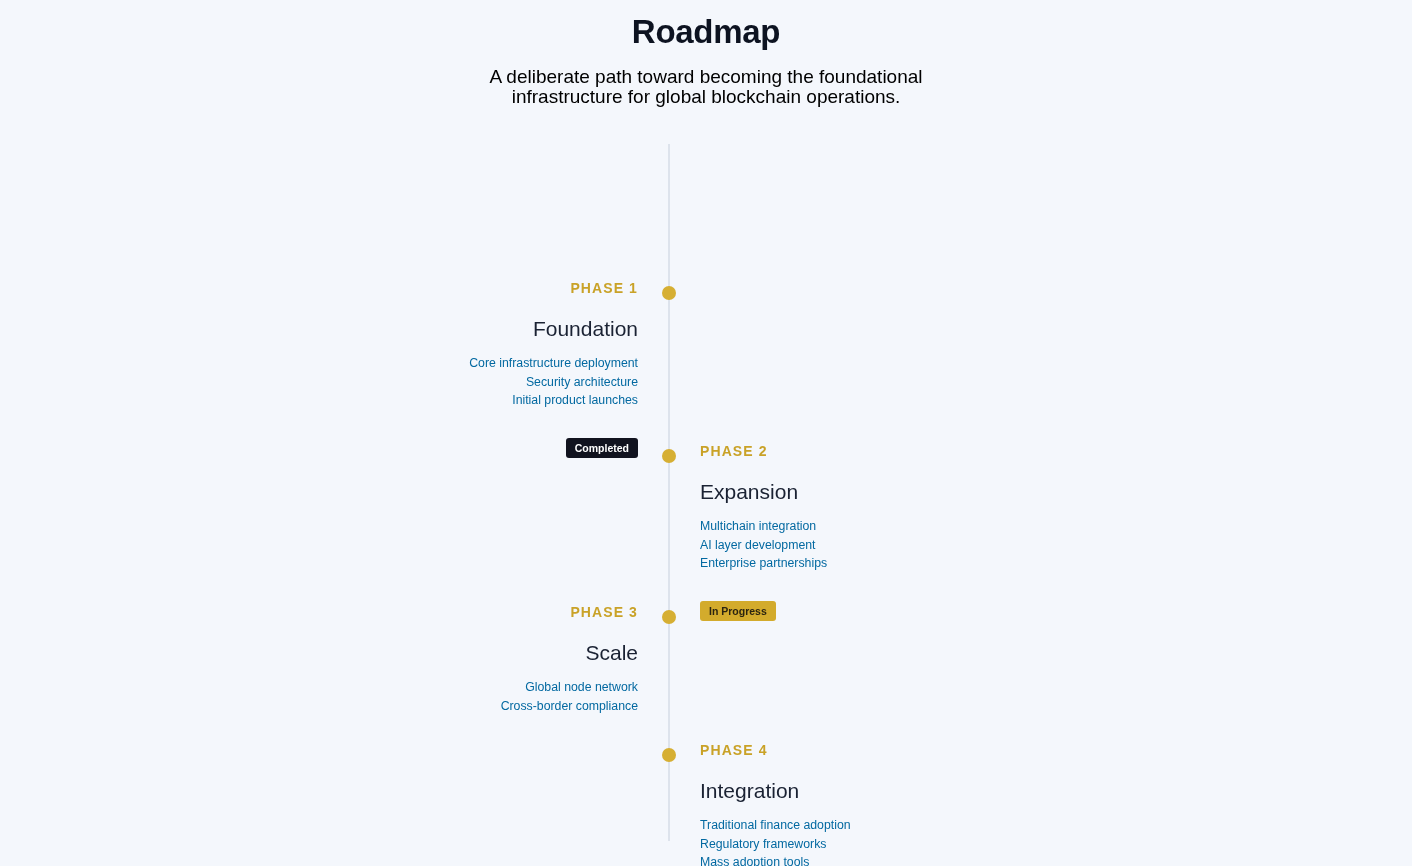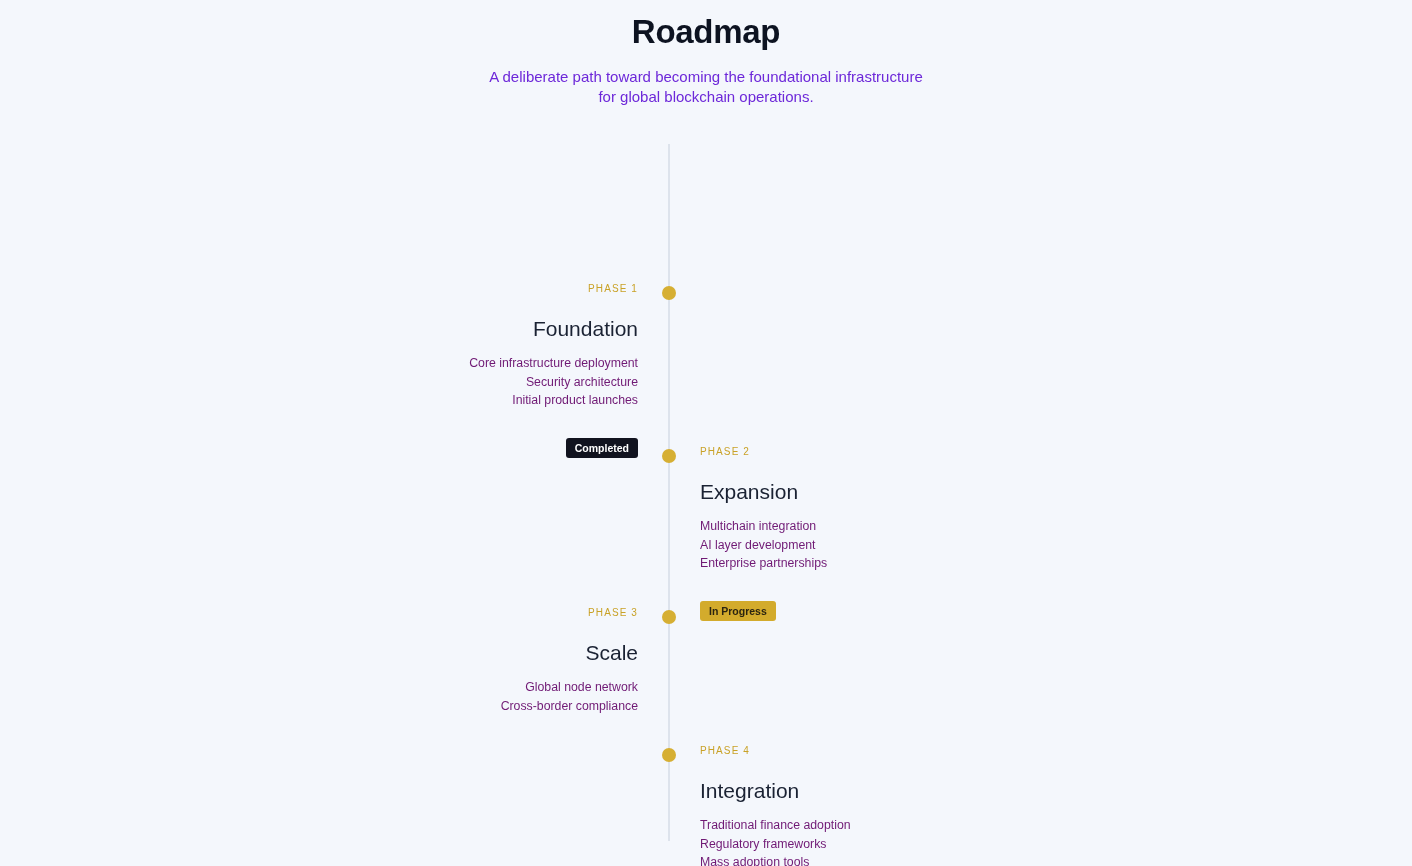--- a/index.html
+++ b/index.html
@@ -31,23 +31,23 @@
     margin: 0;
     font-size: 33px;
     font-weight: bold;
     color: #0d1321;
     letter-spacing: -0.3px;
     line-height: 42px;
   }
   .page-subtitle {
     margin: 14px auto 0;
     width: 440px;
-    font-size: 15px;
+    font-size: 19px;
     line-height: 19.5px;
-    color: #6d28d9;
+    color: #000000;
     text-align: center;
   }
 
   
   .timeline {
     position: relative;
     margin-top: 38px;
     width: 1412px;
   }
   .axis-line {
@@ -82,41 +82,41 @@
     text-align: right;
     align-items: flex-end;
   }
   .phase-content.right {
     left: 700px;
     text-align: left;
     align-items: flex-start;
   }
 
   .phase-label {
-    font-size: 10px;
-    font-weight: normal;
+    font-size: 14px;
+    font-weight: bold;
     letter-spacing: 1.1px;
     color: #c9a227;
     line-height: 13px;
   }
   .phase-name {
     margin-top: 20px;
     font-size: 21px;
     color: #1a2233;
     line-height: 27px;
   }
   .phase-items {
     margin-top: 12px;
     list-style: none;
     padding: 0;
   }
   .phase-items li {
     font-size: 12.3px;
     line-height: 18.7px;
-    color: #701a75;
+    color: #0369a1;
   }
   .phase-badge {
     display: inline-block;
     margin-top: 12px;
     padding: 4px 9px 4px 9px;
     font-size: 10.5px;
     font-weight: bold;
     border-radius: 3px;
     line-height: 12px;
   }

